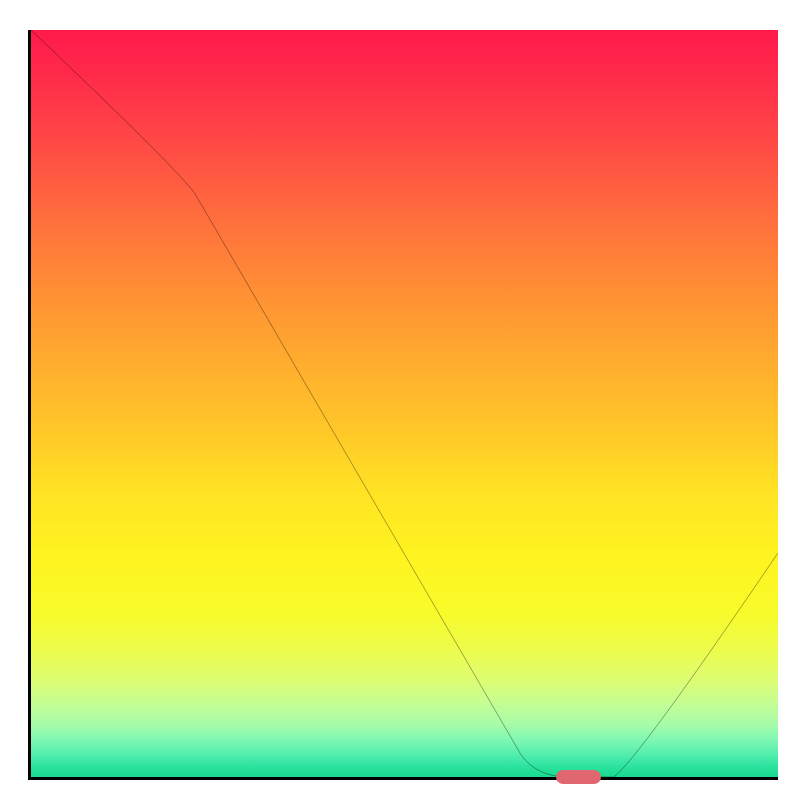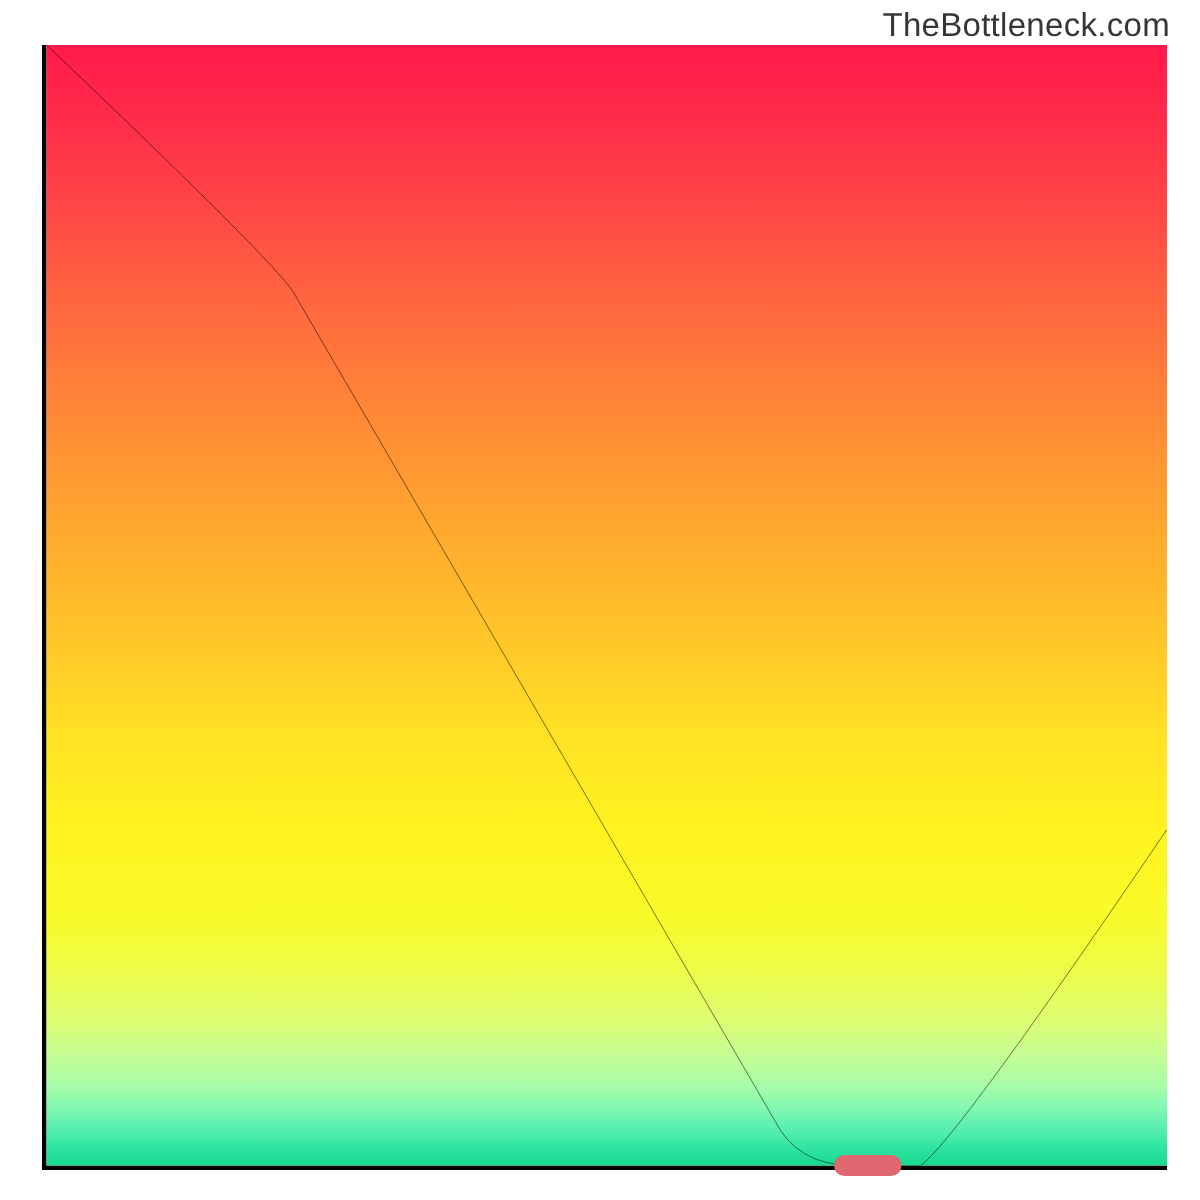--- a/index.html
+++ b/index.html
@@ -67,21 +67,20 @@
     border-radius: 7px;
     background: #e06670; 
     bottom: -7px;  
   }
 </style>
 </head>
 <body>
 
 <div class="stage">
 
-  <div class="watermark">TheBottleneck.com</div>
 
   <div class="plot">
     <div class="gradient"></div>
 
     <svg class="curve" viewBox="0 0 100 100" preserveAspectRatio="none">
       <g transform="translate(0,100) scale(1,-1)">
         <path id="curve-path" fill="none" stroke="#000" stroke-width="0.35" vector-effect="non-scaling-stroke" stroke-linejoin="round" d="M 0 100 Q 20 81 22 78 L 65 4 Q 67 0 72 0 L 78 0 Q 81 2 100 30"></path>
       </g>
     </svg>
 

